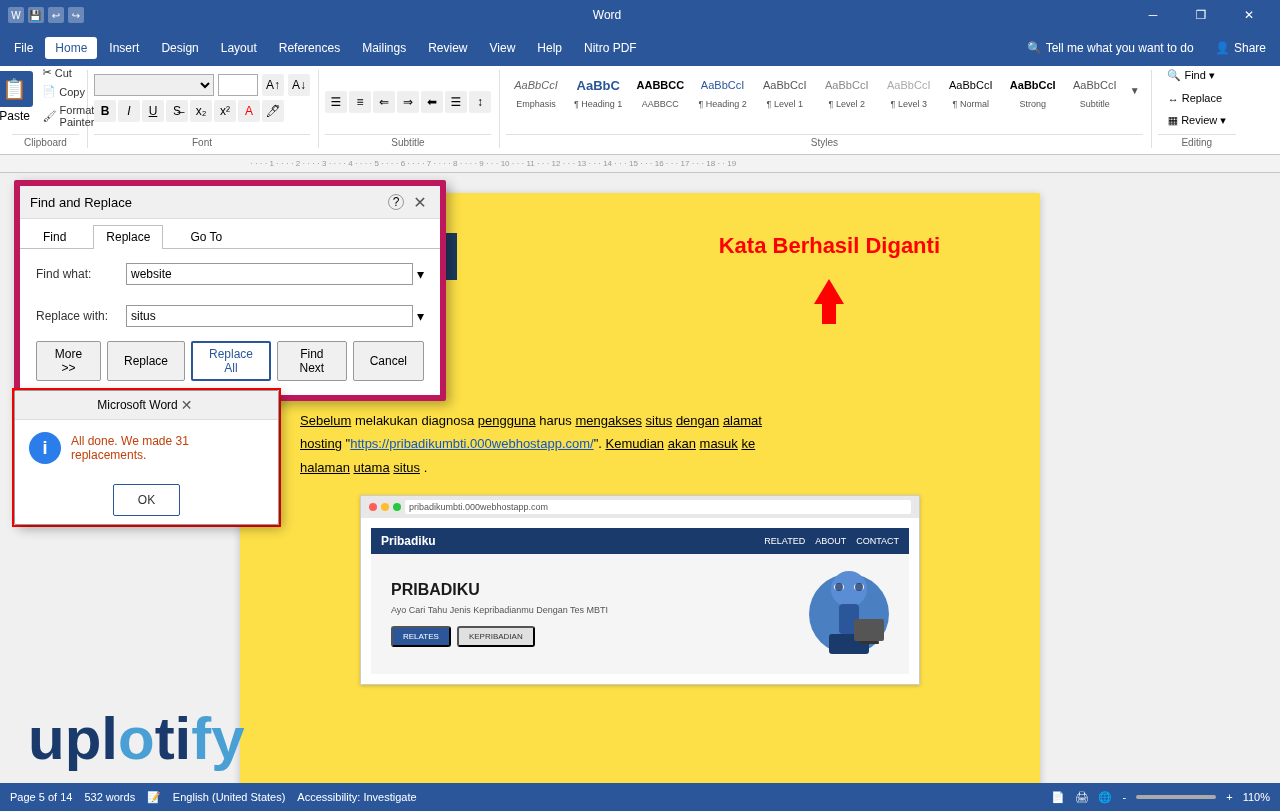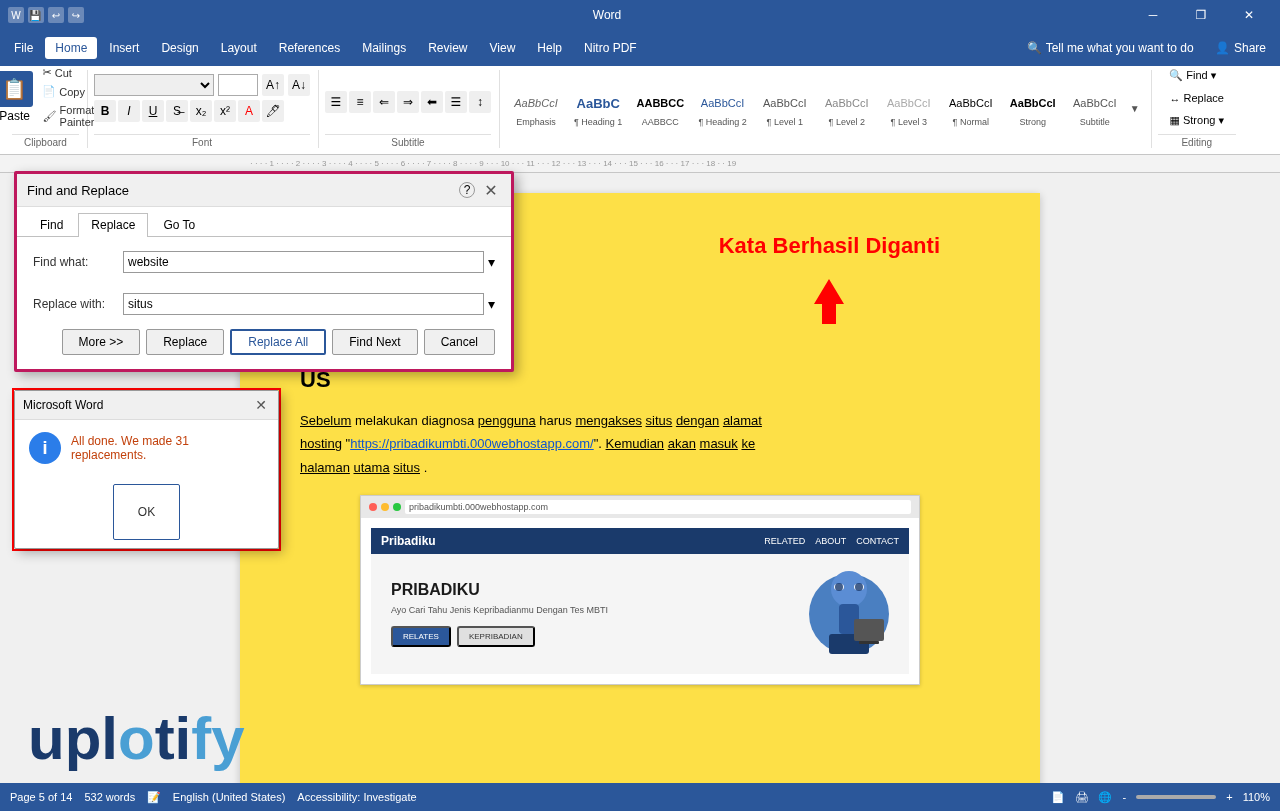--- a/index.html
+++ b/index.html
@@ -225,41 +225,41 @@
       z-index: 5;
     }
     .watermark span.up { color: #1a3a6b; }
     .watermark span.lo { color: #4a9fd4; }
     .watermark span.ti { color: #1a3a6b; }
     .watermark span.fy { color: #4a9fd4; }
 
     
     .find-replace-dialog {
       position: fixed;
-      top: 171px;
+      top: 180px;
       left: 14px;
-      width: 500px;
+      width: 432px;
       background: white;
-      border: 3px solid #be185d;
+      border: 6px solid #be185d;
       box-shadow: 4px 4px 12px rgba(0,0,0,0.3);
       z-index: 100;
       border-radius: 2px;
     }
     .dialog-title-bar {
       background: #f0f0f0;
       padding: 6px 10px;
       display: flex;
       align-items: center;
       justify-content: space-between;
       border-bottom: 1px solid #ddd;
       font-size: 13px;
       font-weight: normal;
     }
     .dialog-close { cursor: pointer; font-size: 16px; color: #555; width: 20px; height: 20px; display: flex; align-items: center; justify-content: center; }
-    .dialog-tabs { display: flex; gap: 0; padding: 6px 10px 0 10px; border-bottom: 1px solid #c0c0c0; }
+    .dialog-tabs { display: flex; gap: 12px; padding: 6px 10px 0 10px; border-bottom: 1px solid #c0c0c0; }
     .dtab { padding: 4px 12px; font-size: 12px; cursor: pointer; border: 1px solid transparent; border-bottom: none; margin-right: 2px; }
     .dtab.active { background: white; border-color: #c0c0c0; border-bottom-color: white; margin-bottom: -1px; z-index: 1; position: relative; }
     .dialog-body { padding: 14px 16px; }
     .field-row { display: flex; align-items: center; margin-bottom: 10px; }
     .field-label { width: 90px; font-size: 12px; color: #333; }
     .field-input { flex: 1; height: 22px; border: 1px solid #999; font-size: 12px; padding: 0 4px; }
     .dialog-btns { display: flex; justify-content: flex-end; gap: 6px; margin-top: 14px; }
     .dbtn {
       padding: 4px 16px;
       font-size: 12px;
@@ -280,30 +280,30 @@
       border: 1px solid #999;
       box-shadow: 4px 4px 12px rgba(0,0,0,0.3);
       z-index: 200;
       border-radius: 2px;
     }
     .alert-title-bar {
       background: #f0f0f0;
       padding: 5px 8px;
       display: flex;
       align-items: center;
-      justify-content: space-between;
+      justify-content: center;
       border-bottom: 1px solid #ddd;
       font-size: 12px;
     }
     .alert-close { cursor: pointer; font-size: 14px; color: #555; width: 18px; height: 18px; display: flex; align-items: center; justify-content: center; border: 1px solid transparent; }
     .alert-body { padding: 12px 14px; display: flex; align-items: center; gap: 10px; }
     .alert-icon { width: 32px; height: 32px; border-radius: 50%; background: #2b7de9; display: flex; align-items: center; justify-content: center; color: white; font-size: 18px; font-weight: bold; flex-shrink: 0; }
     .alert-message { font-size: 12px; color: #c2410c; }
     .alert-footer { padding: 8px 14px; display: flex; justify-content: center; }
-    .ok-btn { padding: 20px 24px; font-size: 12px; border: 1px solid #2b579a; background: white; cursor: pointer; border-radius: 2px; color: #333; }
+    .ok-btn { padding: 8px 24px; font-size: 12px; border: 1px solid #2b579a; background: white; cursor: pointer; border-radius: 2px; color: #333; }
     .scroll-arrow { width: 16px; height: 80px; display: flex; align-items: center; justify-content: center; cursor: pointer; font-size: 10px; color: #555; }
   </style>
 </head>
 <body>
 
 <div class="title-bar">
   <div class="title-bar-left">
     <div class="title-bar-icons">
       <div class="title-bar-icon">W</div>
       <div class="title-bar-icon">💾</div>
@@ -425,27 +425,28 @@
       <div class="style-item">
         <div class="style-preview" style="font-size:11px;font-weight:bold;">AaBbCcI</div>
         <div class="style-label">Strong</div>
       </div>
       <div class="style-item">
         <div class="style-preview" style="font-size:11px;color:#555;">AaBbCcI</div>
         <div class="style-label">Subtitle</div>
       </div>
       <div class="scroll-arrow">▼</div>
     </div>
+    <div class="ribbon-group-label">Styles</div>
   </div>
 
   <div class="ribbon-group" style="min-width:90px;">
     <div class="ribbon-group-content" style="flex-direction:column;align-items:flex-start;gap:4px;">
       <div class="edit-btn">🔍 <span>Find ▾</span></div>
       <div class="edit-btn">↔ <span>Replace</span></div>
-      <div class="edit-btn">▦ <span>Strong ▾</span></div>
+      <div class="edit-btn">▦ <span>Review ▾</span></div>
     </div>
     <div class="ribbon-group-label">Editing</div>
   </div>
 </div>
 
 <div class="ruler">
   <span style="font-size:8px;color:#999;">· · · · 1 · · · · 2 · · · · 3 · · · · 4 · · · · 5 · · · · 6 · · · · 7 · · · · 8 · · · · 9 · · · 10 · · · 11 · · · 12 · · · 13 · · · 14 · · · 15 · · · 16 · · · 17 · · · 18 · · 19</span>
 </div>
 
 <div class="doc-area">

